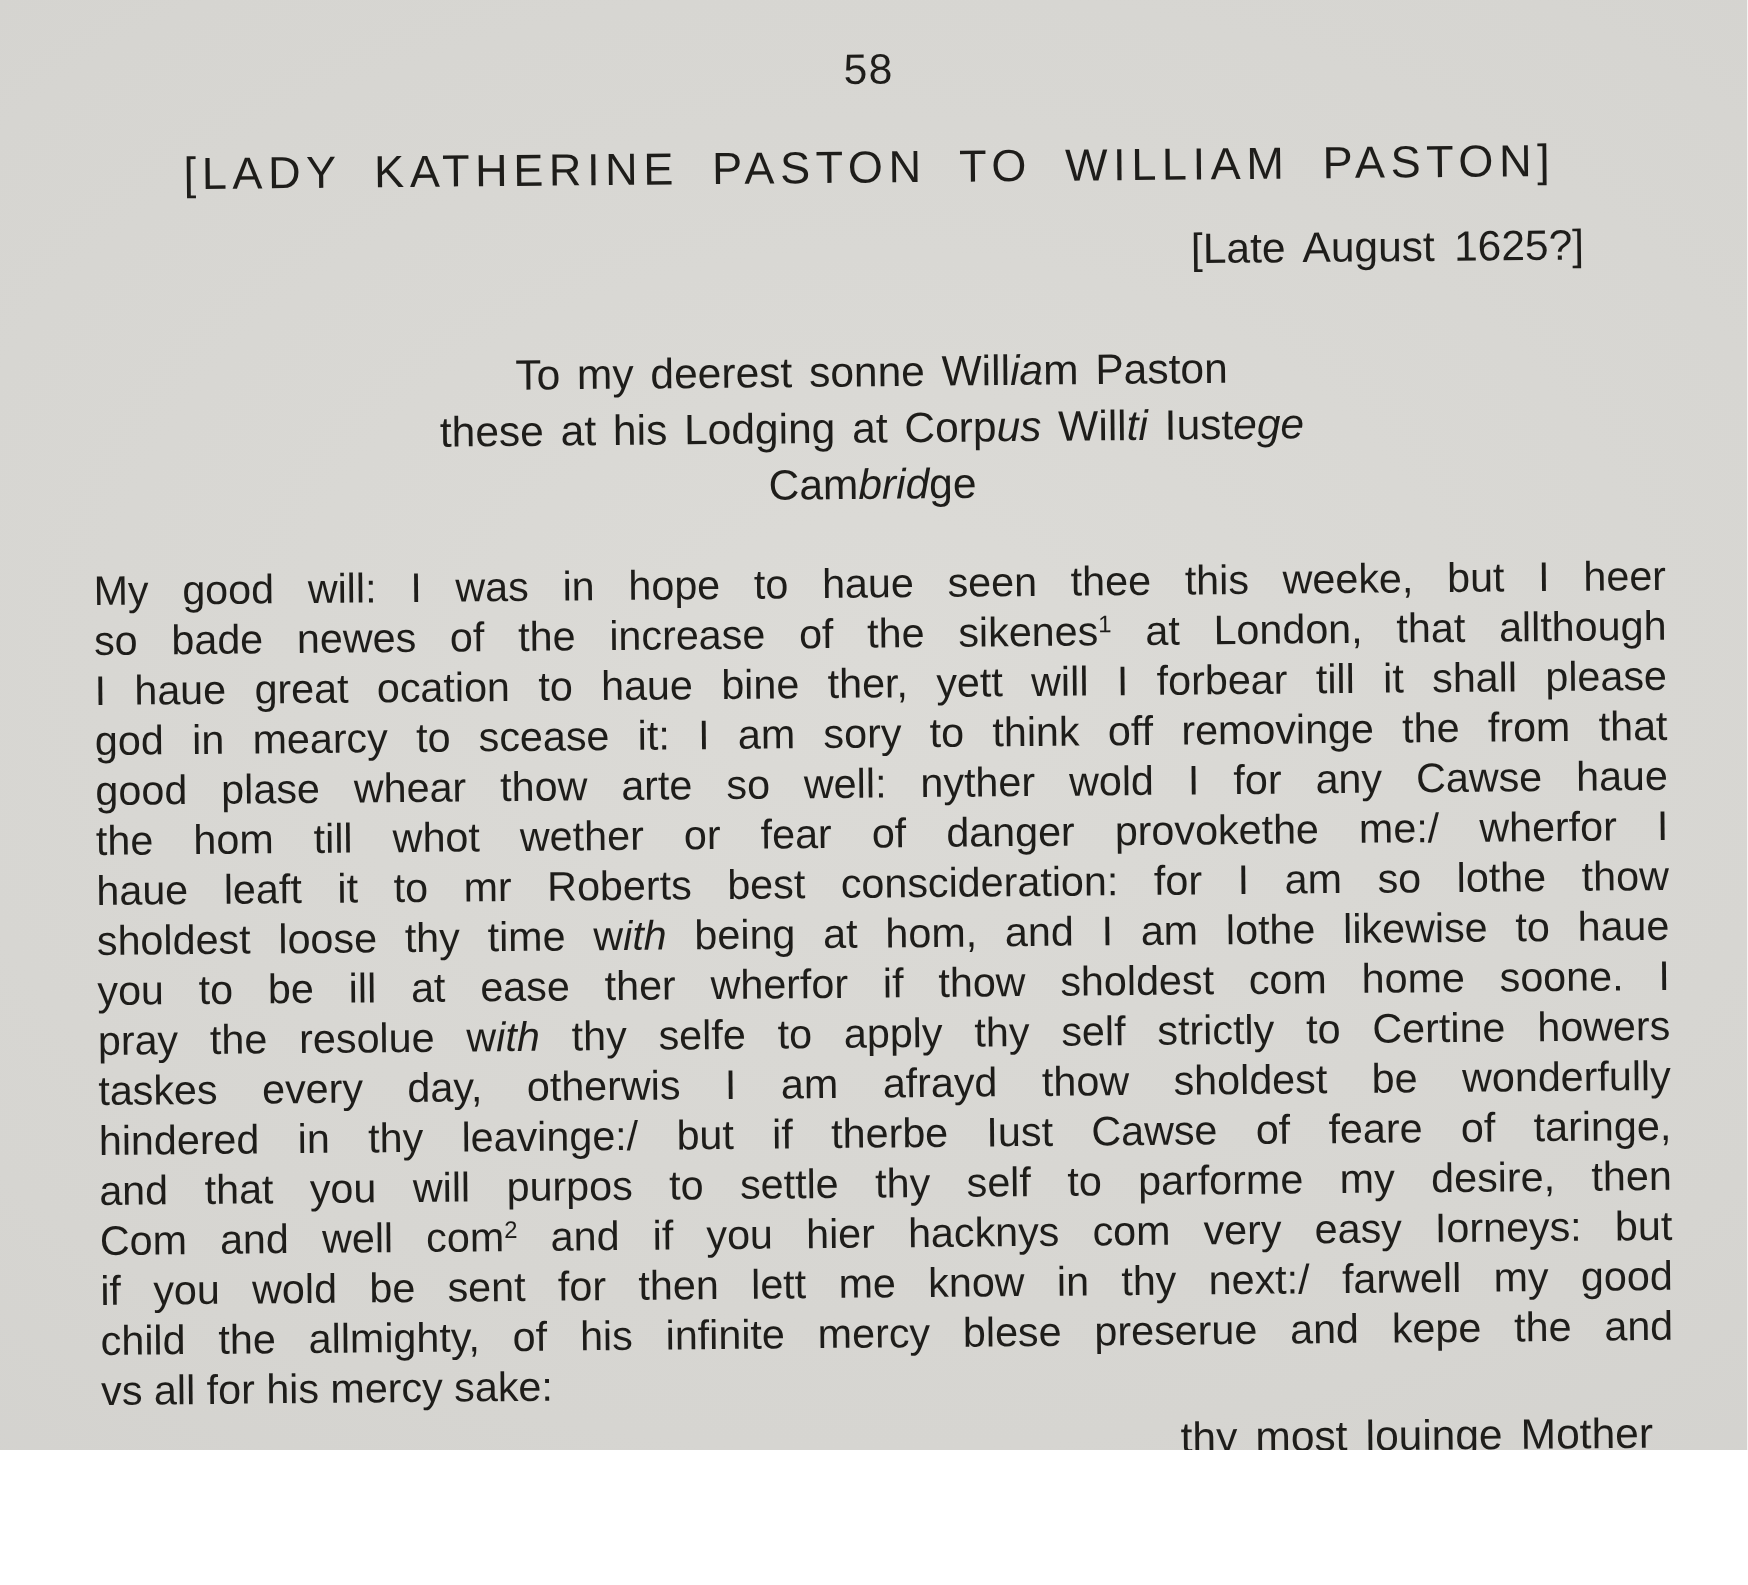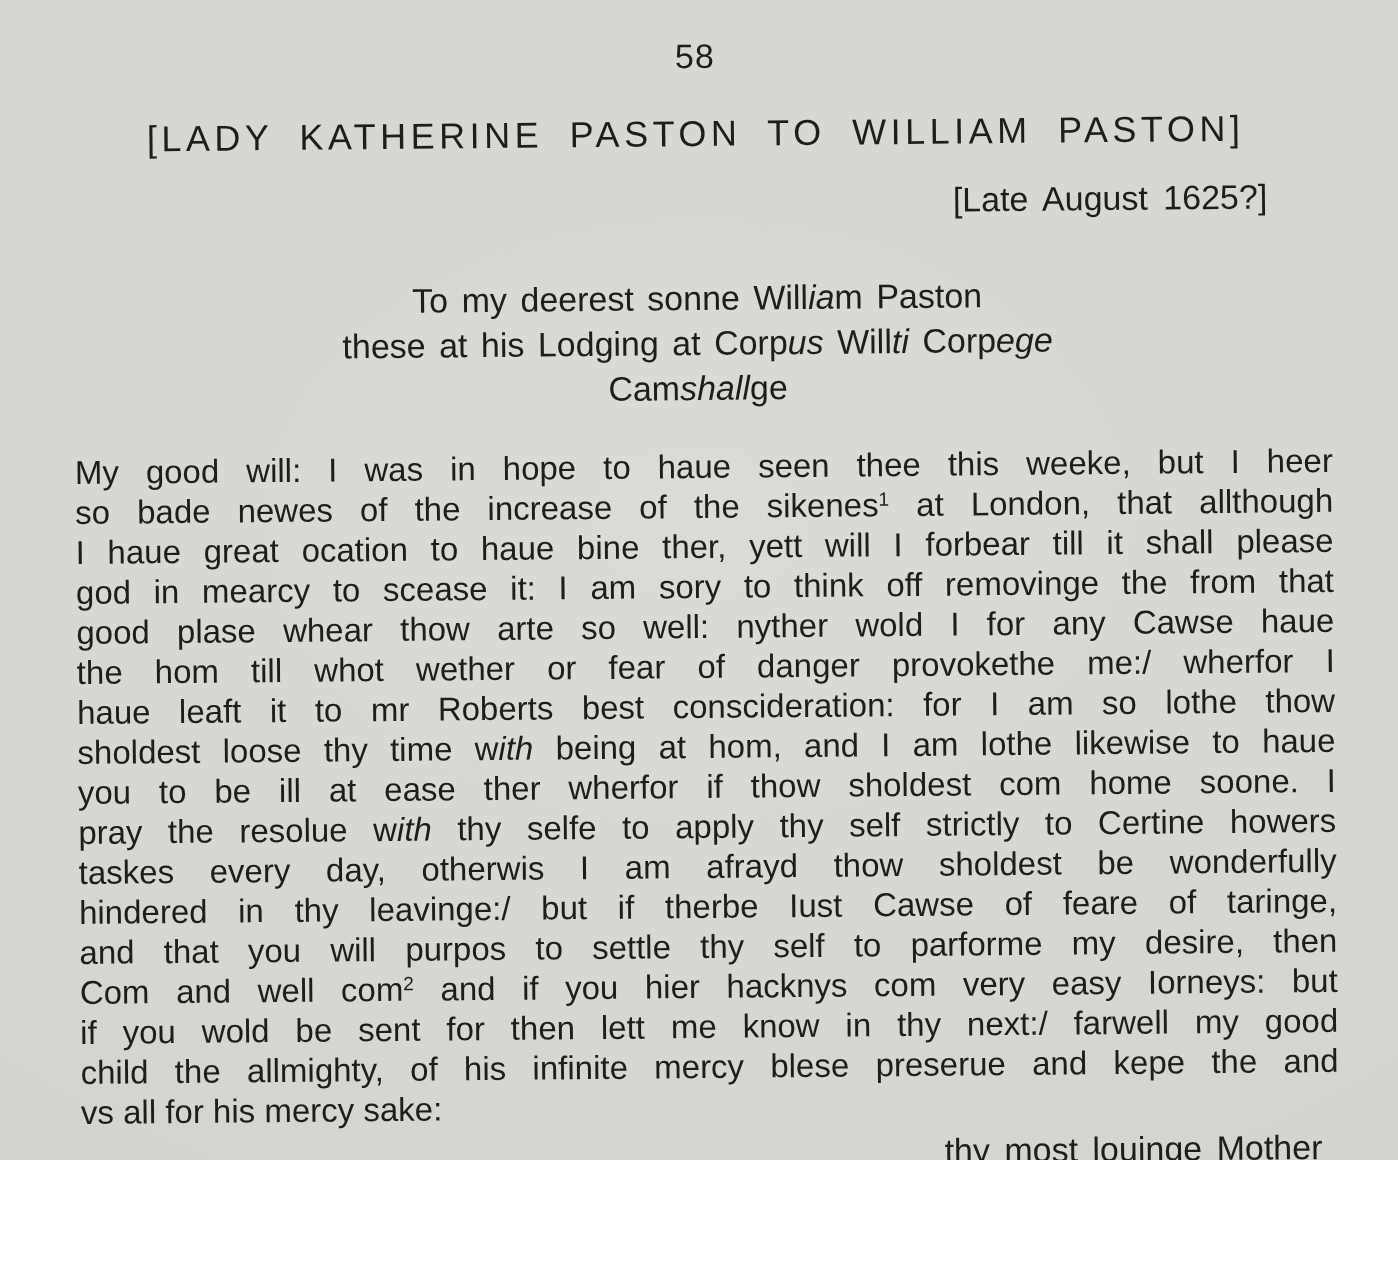--- a/index.html
+++ b/index.html
@@ -91,22 +91,22 @@
   <div class="sheet">
 
     <div class="pagenum">58</div>
 
     <h1 class="title">[LADY KATHERINE PASTON TO WILLIAM PASTON]</h1>
 
     <div class="date">[Late August 1625?]</div>
 
     <div class="address">
       <div class="aline"><span>To my deerest sonne Will</span><span class="it">ia</span><span>m Paston</span></div>
-      <div class="aline"><span>these at his Lodging at Corp</span><span class="it">us</span><span> Will</span><span class="it">ti</span><span> Corp</span><span class="it">ege</span></div>
-      <div class="aline"><span>Cam</span><span class="it">shall</span><span>ge</span></div>
+      <div class="aline"><span>these at his Lodging at Corp</span><span class="it">us</span><span> Will</span><span class="it">ti</span><span> Iust</span><span class="it">ege</span></div>
+      <div class="aline"><span>Cam</span><span class="it">brid</span><span>ge</span></div>
     </div>
 
     <div class="body">
       <div class="bline"><span>My good will: I was in hope to haue seen thee this weeke, but I heer</span></div>
       <div class="bline"><span>so bade newes of the increase of the sikenes</span><span class="sup">1</span><span> at London, that allthough</span></div>
       <div class="bline"><span>I haue great ocation to haue bine ther, yett will I forbear till it shall please</span></div>
       <div class="bline"><span>god in mearcy to scease it: I am sory to think off removinge the from that</span></div>
       <div class="bline"><span>good plase whear thow arte so well: nyther wold I for any Cawse haue</span></div>
       <div class="bline"><span>the hom till whot wether or fear of danger provokethe me:/ wherfor I</span></div>
       <div class="bline"><span>haue leaft it to mr Roberts best conscideration: for I am so lothe thow</span></div>

